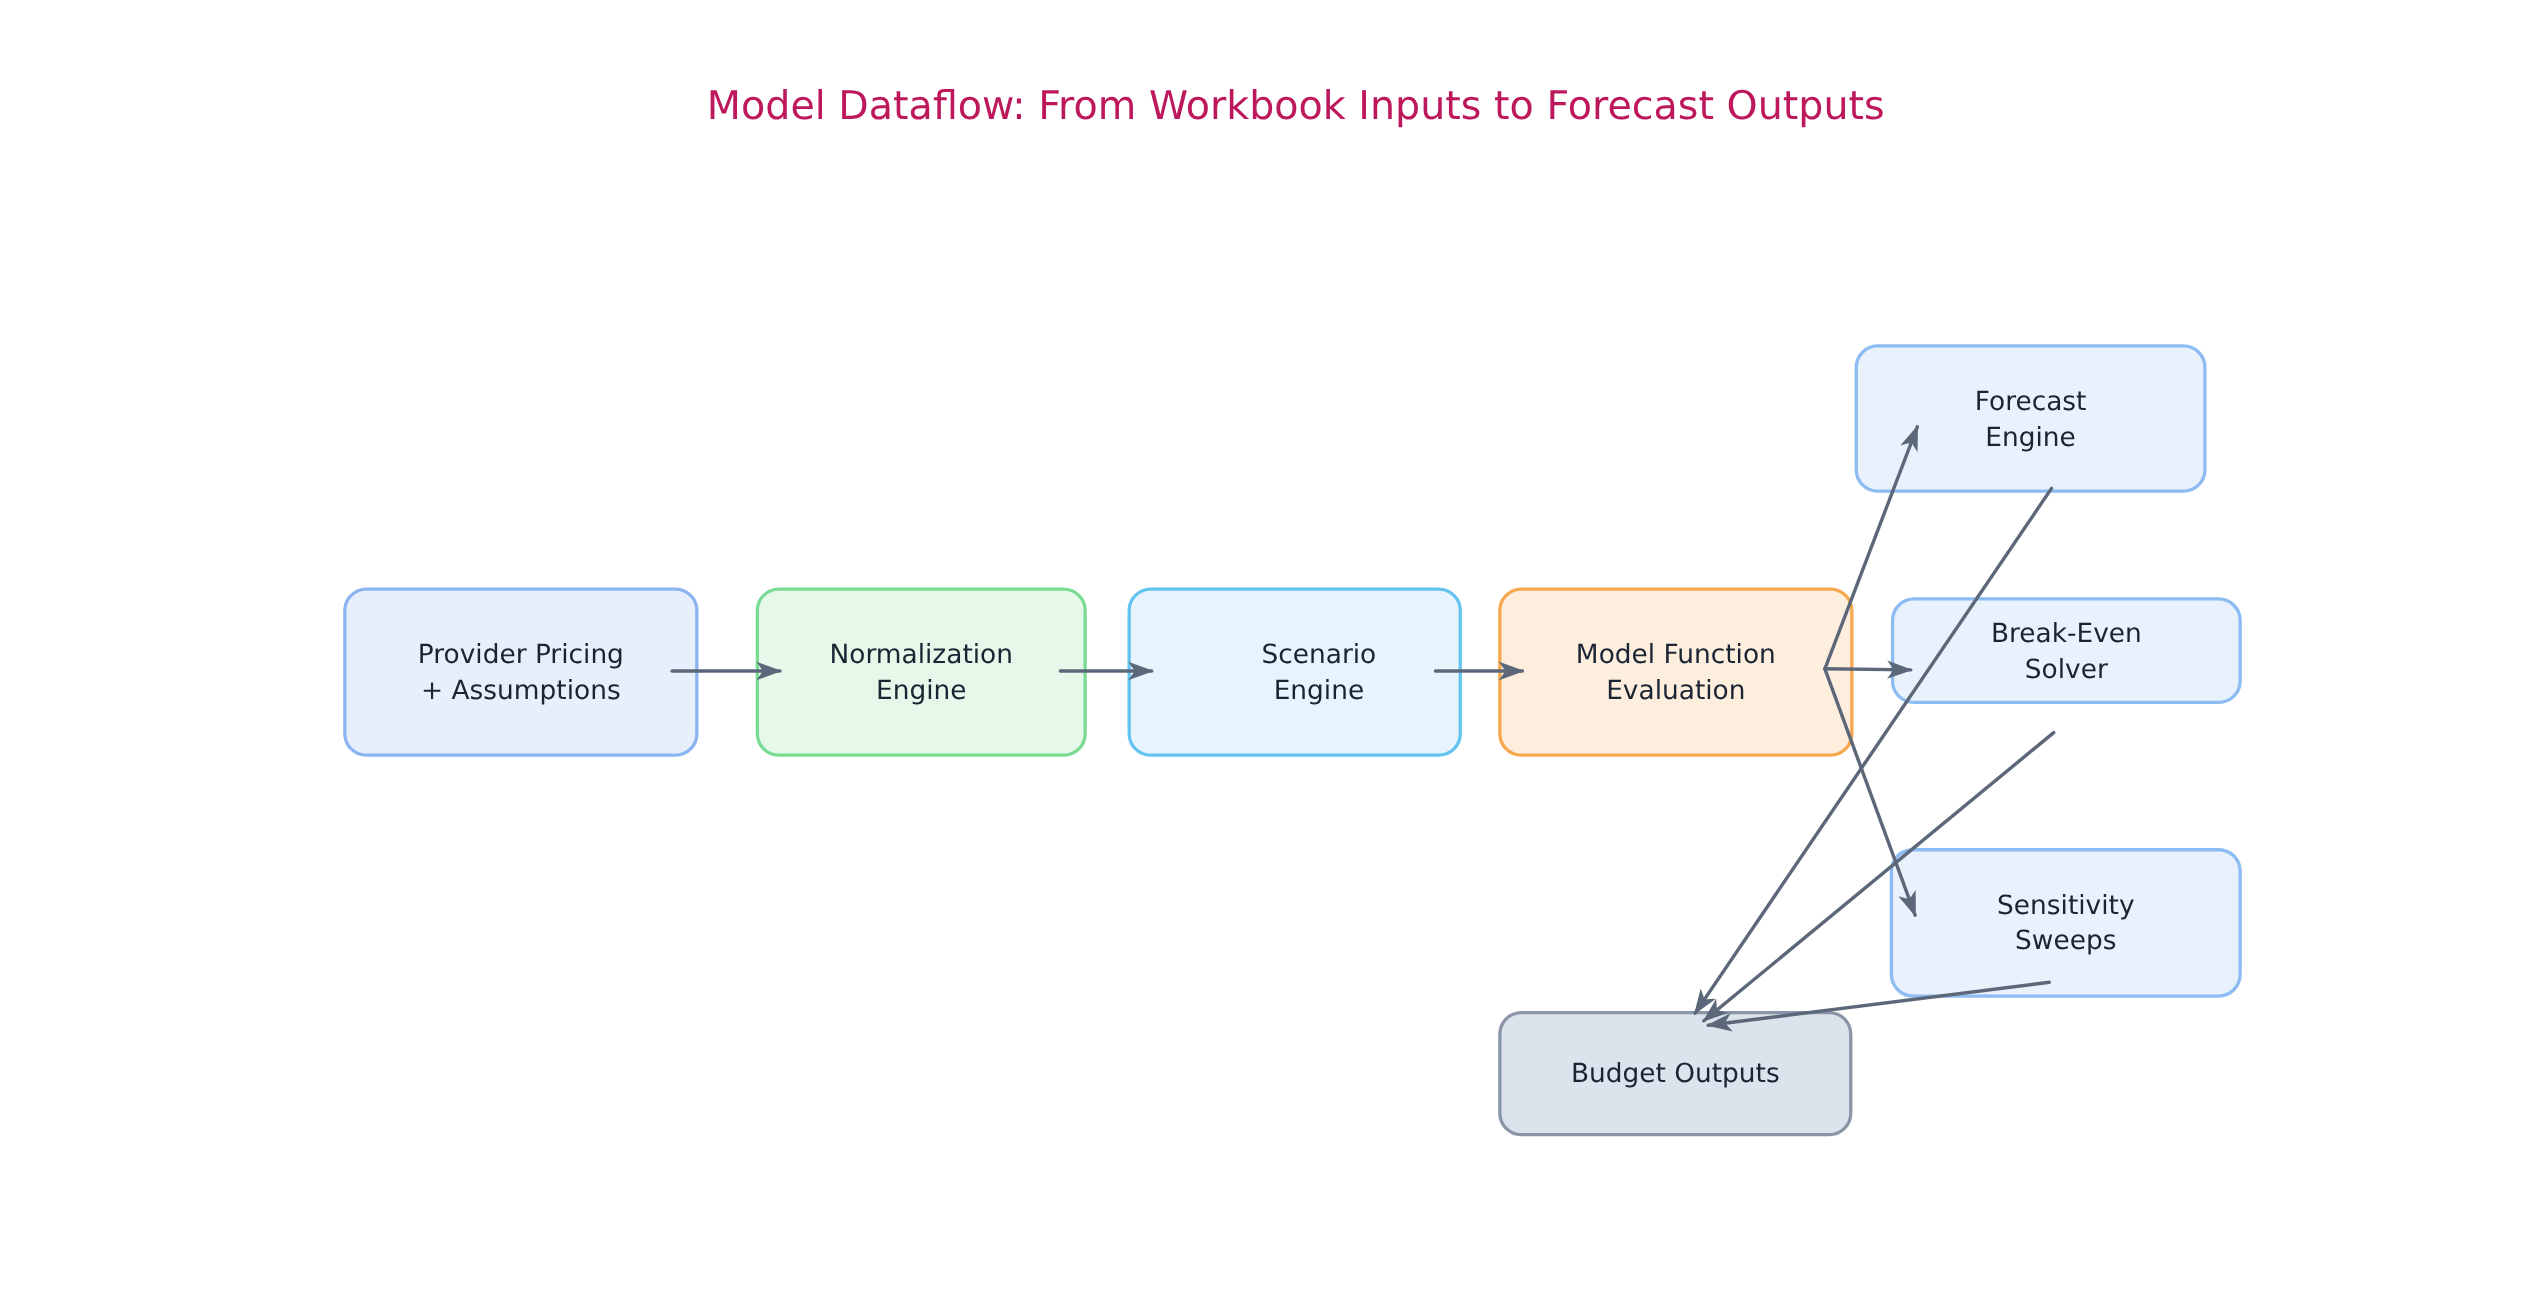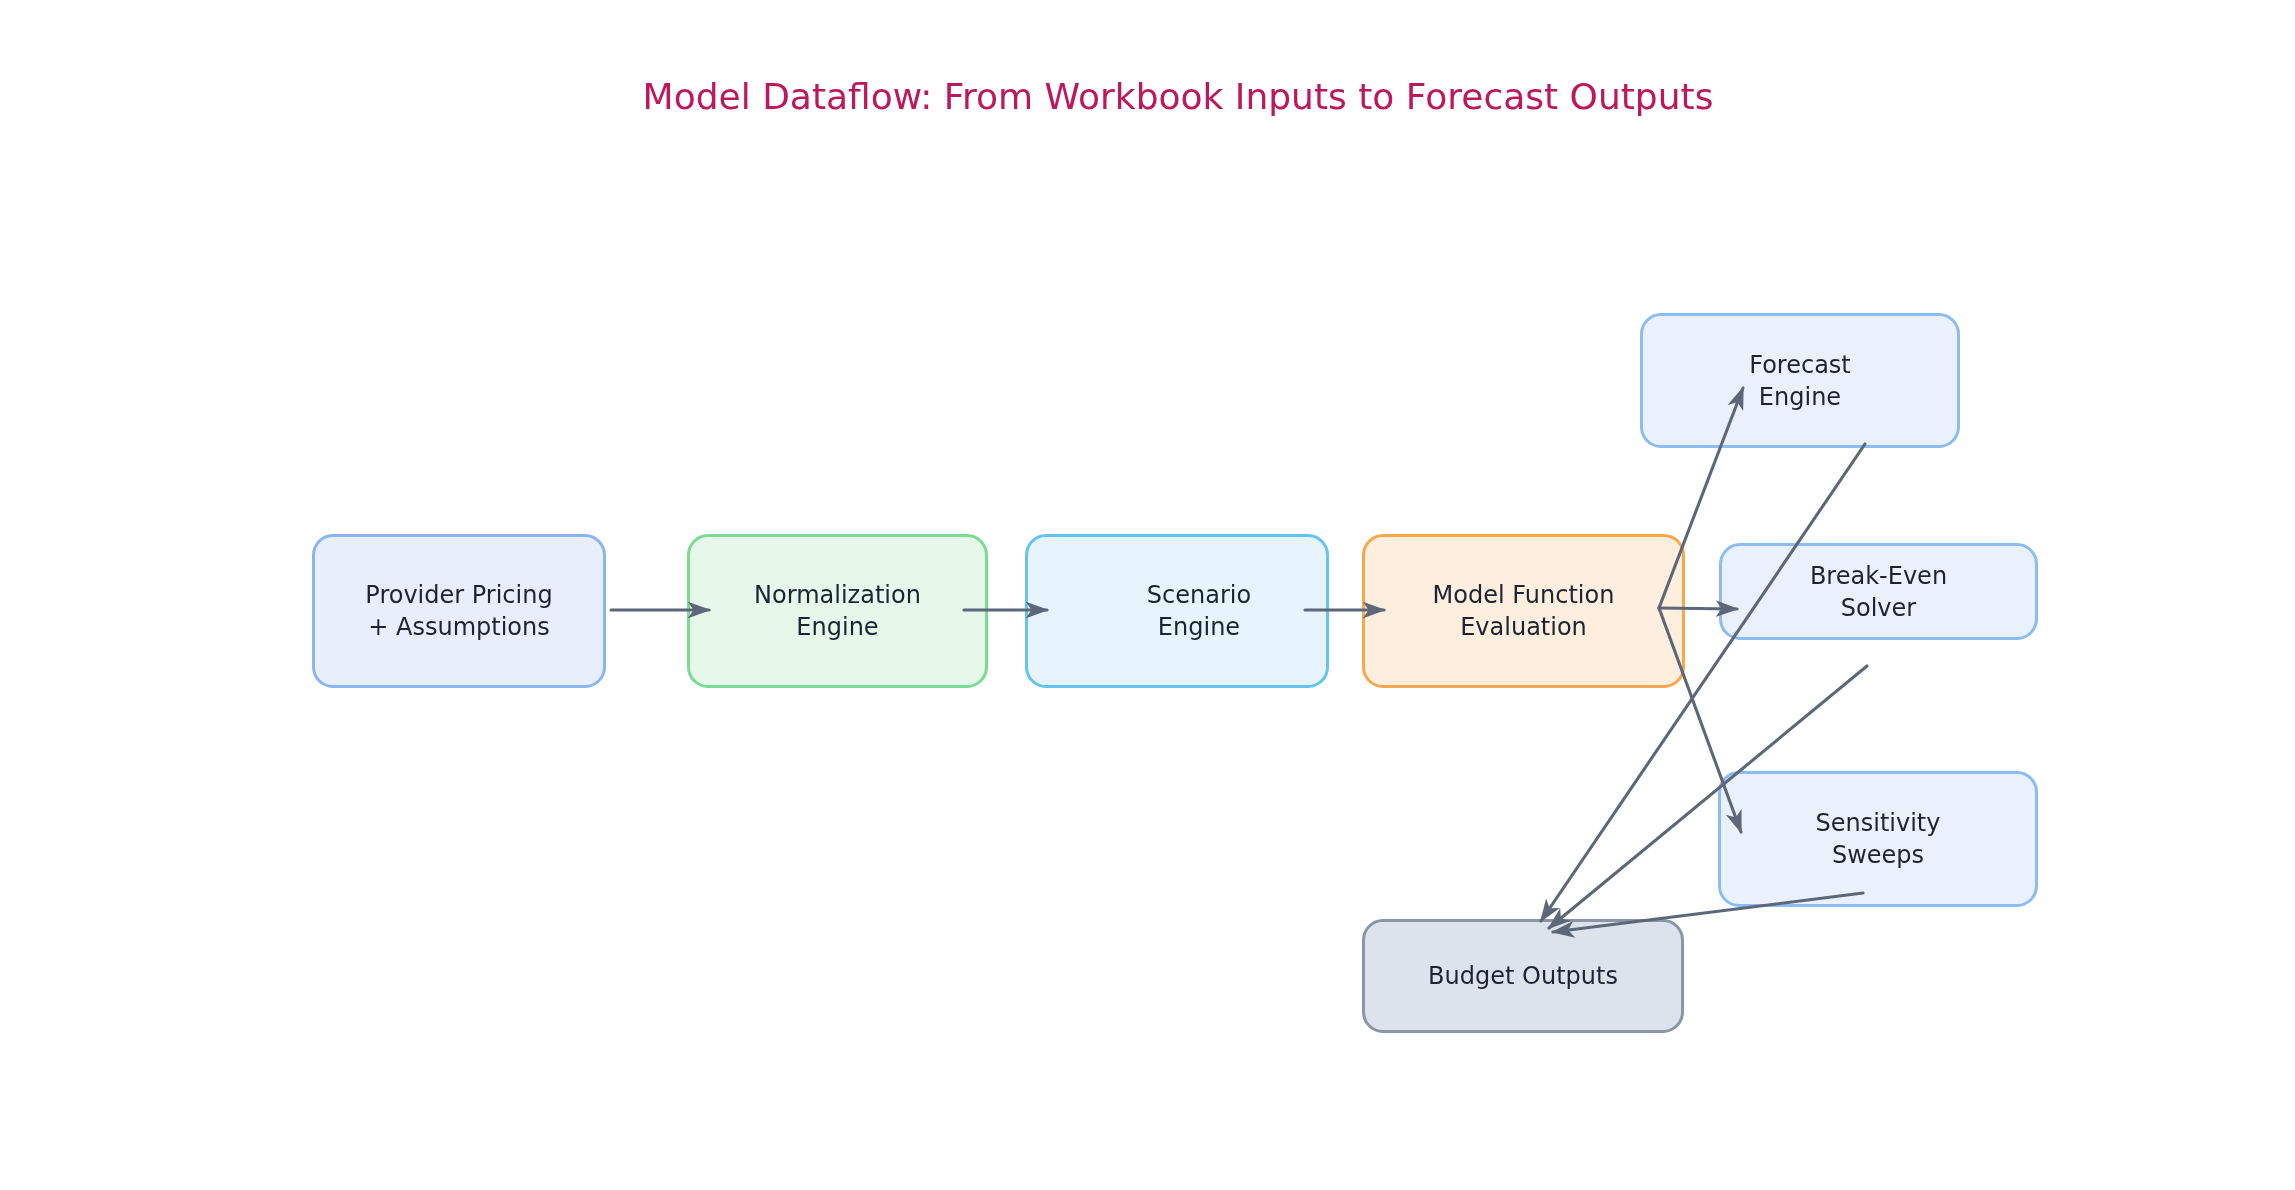--- a/index.html
+++ b/index.html
@@ -44,37 +44,37 @@
     left: 0;
     top: 0;
     pointer-events: none;
   }
 </style>
 </head>
 <body style="background: rgb(255, 255, 255);">
 
 <div id="canvas" style="background: rgb(255, 255, 255);">
   <div id="diagram-title" style="color: #be185d;">Model Dataflow: From Workbook Inputs to Forecast Outputs</div>
-  <div class="node" style="left: 312px; top: 534px; width: 294px; height: 154px; background: rgb(232, 239, 252); border-color: rgb(138, 181, 240); color: rgb(26, 36, 51);">
+  <div class="node" style="left: 312px; top: 534px; width: 323px; height: 154px; background: rgb(232, 239, 252); border-color: rgb(138, 181, 240); color: rgb(26, 36, 51);">
       <span>Provider Pricing
 + Assumptions</span>
     </div>
     <div class="node" style="left: 687px; top: 534px; width: 301px; height: 154px; background: rgb(229, 248, 234); border-color: rgb(122, 219, 146); color: rgb(26, 36, 51);">
       <span>Normalization
 Engine</span>
     </div>
     <div class="node" style="left: 1025px; top: 534px; width: 304px; height: 154px; background: rgb(231, 244, 253); border-color: rgb(99, 196, 240); color: rgb(26, 36, 51); padding-left: 44px;">
       <span>Scenario
 Engine</span>
     </div>
     <div class="node" style="left: 1362px; top: 534px; width: 323px; height: 154px; background: rgb(253, 238, 222); border-color: rgb(247, 168, 77); color: rgb(26, 36, 51);">
       <span>Model Function
 Evaluation</span>
     </div>
-    <div class="node" style="left: 1640px; top: 313px; width: 320px; height: 135px; background: rgb(233, 241, 253); border-color: rgb(140, 188, 242); color: rgb(26, 36, 51);">
+    <div class="node" style="left: 1686px; top: 313px; width: 320px; height: 135px; background: rgb(233, 241, 253); border-color: rgb(140, 188, 242); color: rgb(26, 36, 51);">
       <span>Forecast
 Engine</span>
     </div>
     <div class="node" style="left: 1719px; top: 543px; width: 319px; height: 97px; background: rgb(233, 241, 253); border-color: rgb(140, 188, 242); color: rgb(26, 36, 51);">
       <span>Break-Even
 Solver</span>
     </div>
     <div class="node" style="left: 1718px; top: 771px; width: 320px; height: 136px; background: rgb(233, 241, 253); border-color: rgb(140, 188, 242); color: rgb(26, 36, 51);">
       <span>Sensitivity
 Sweeps</span>

